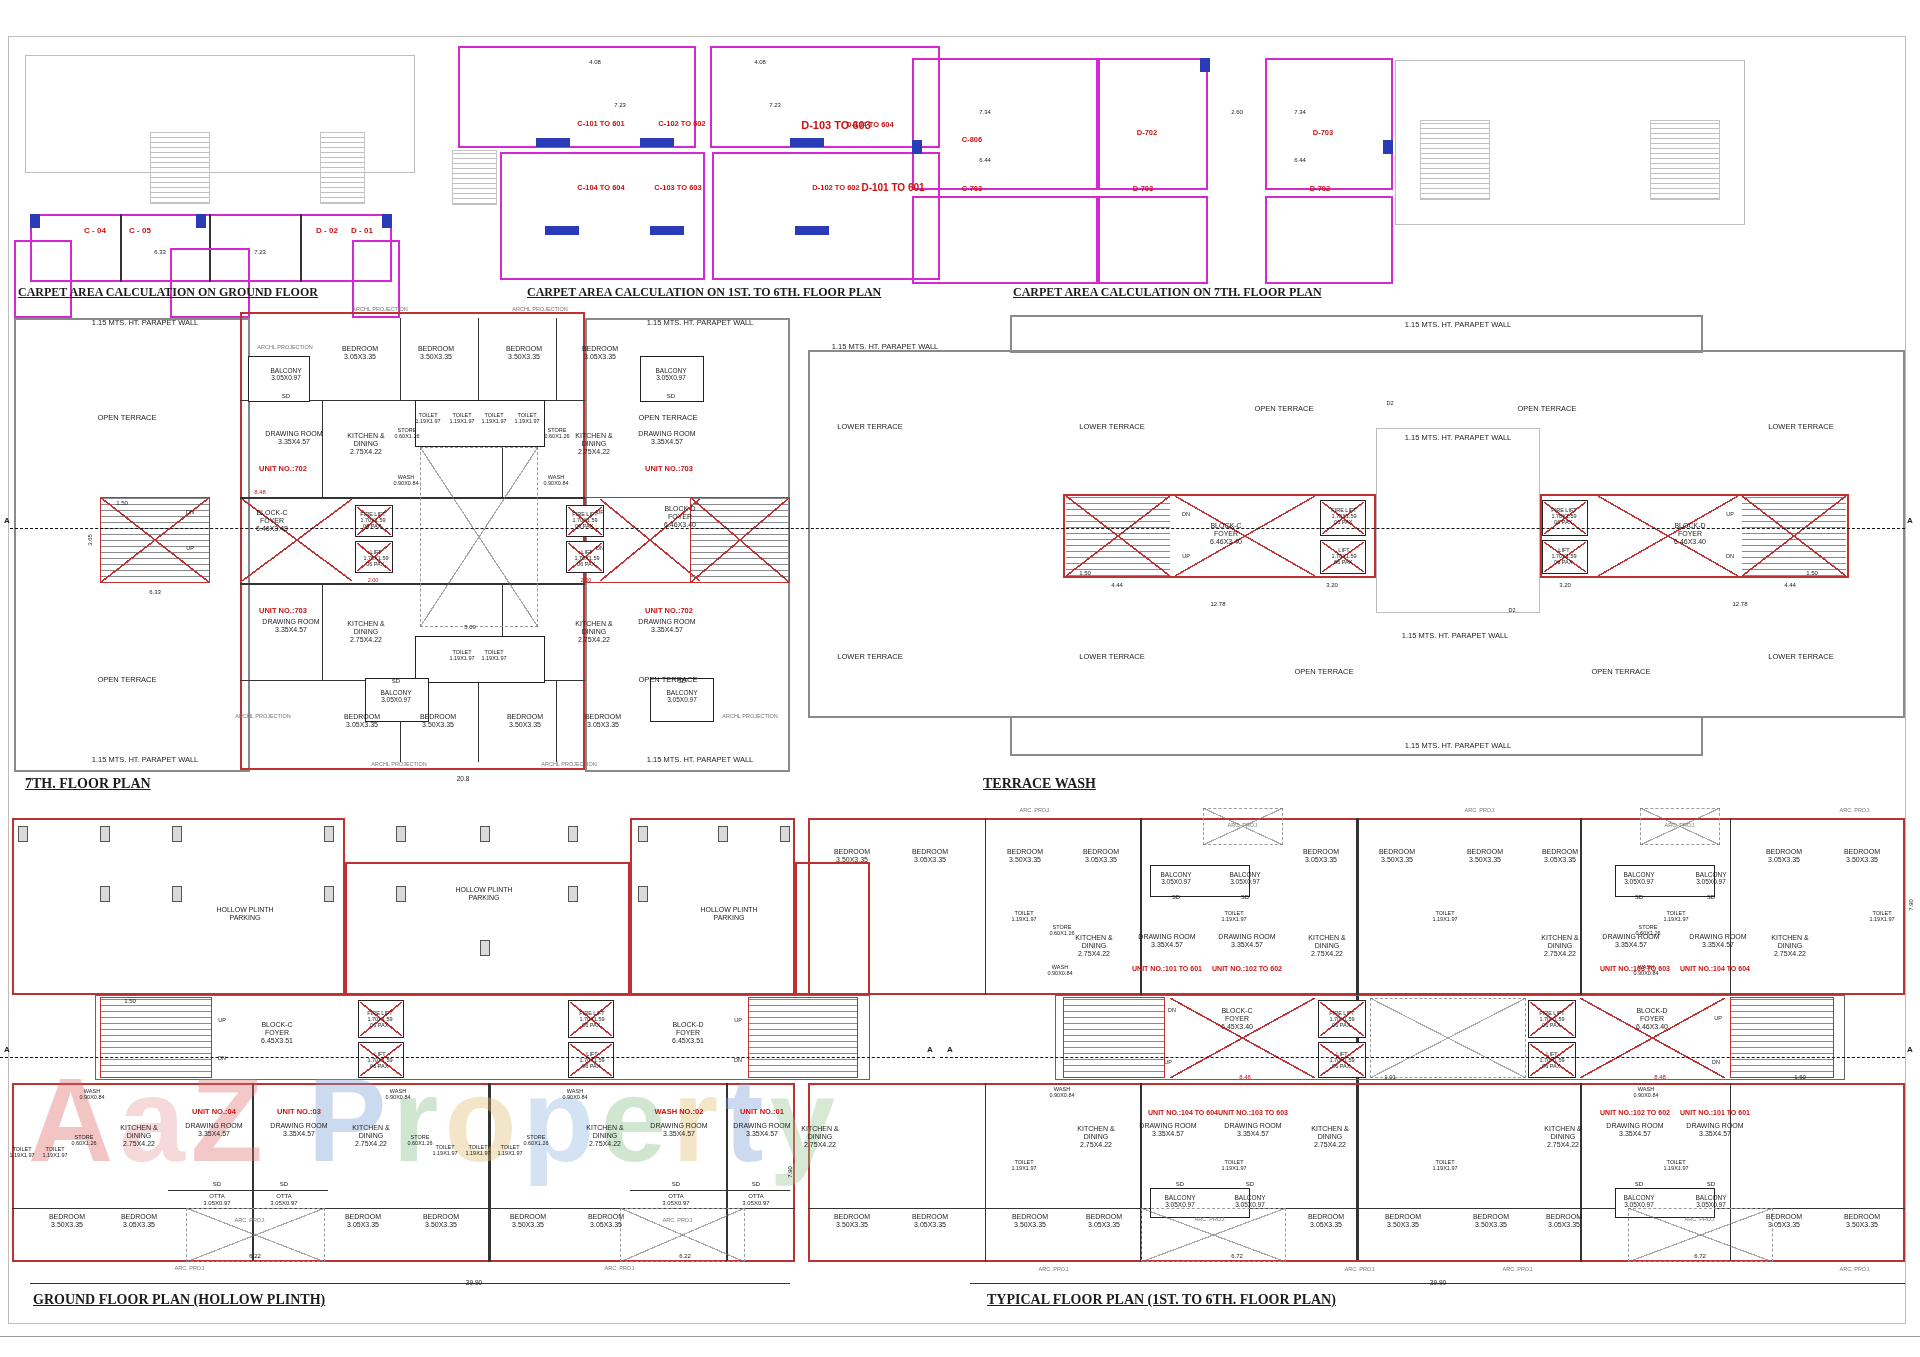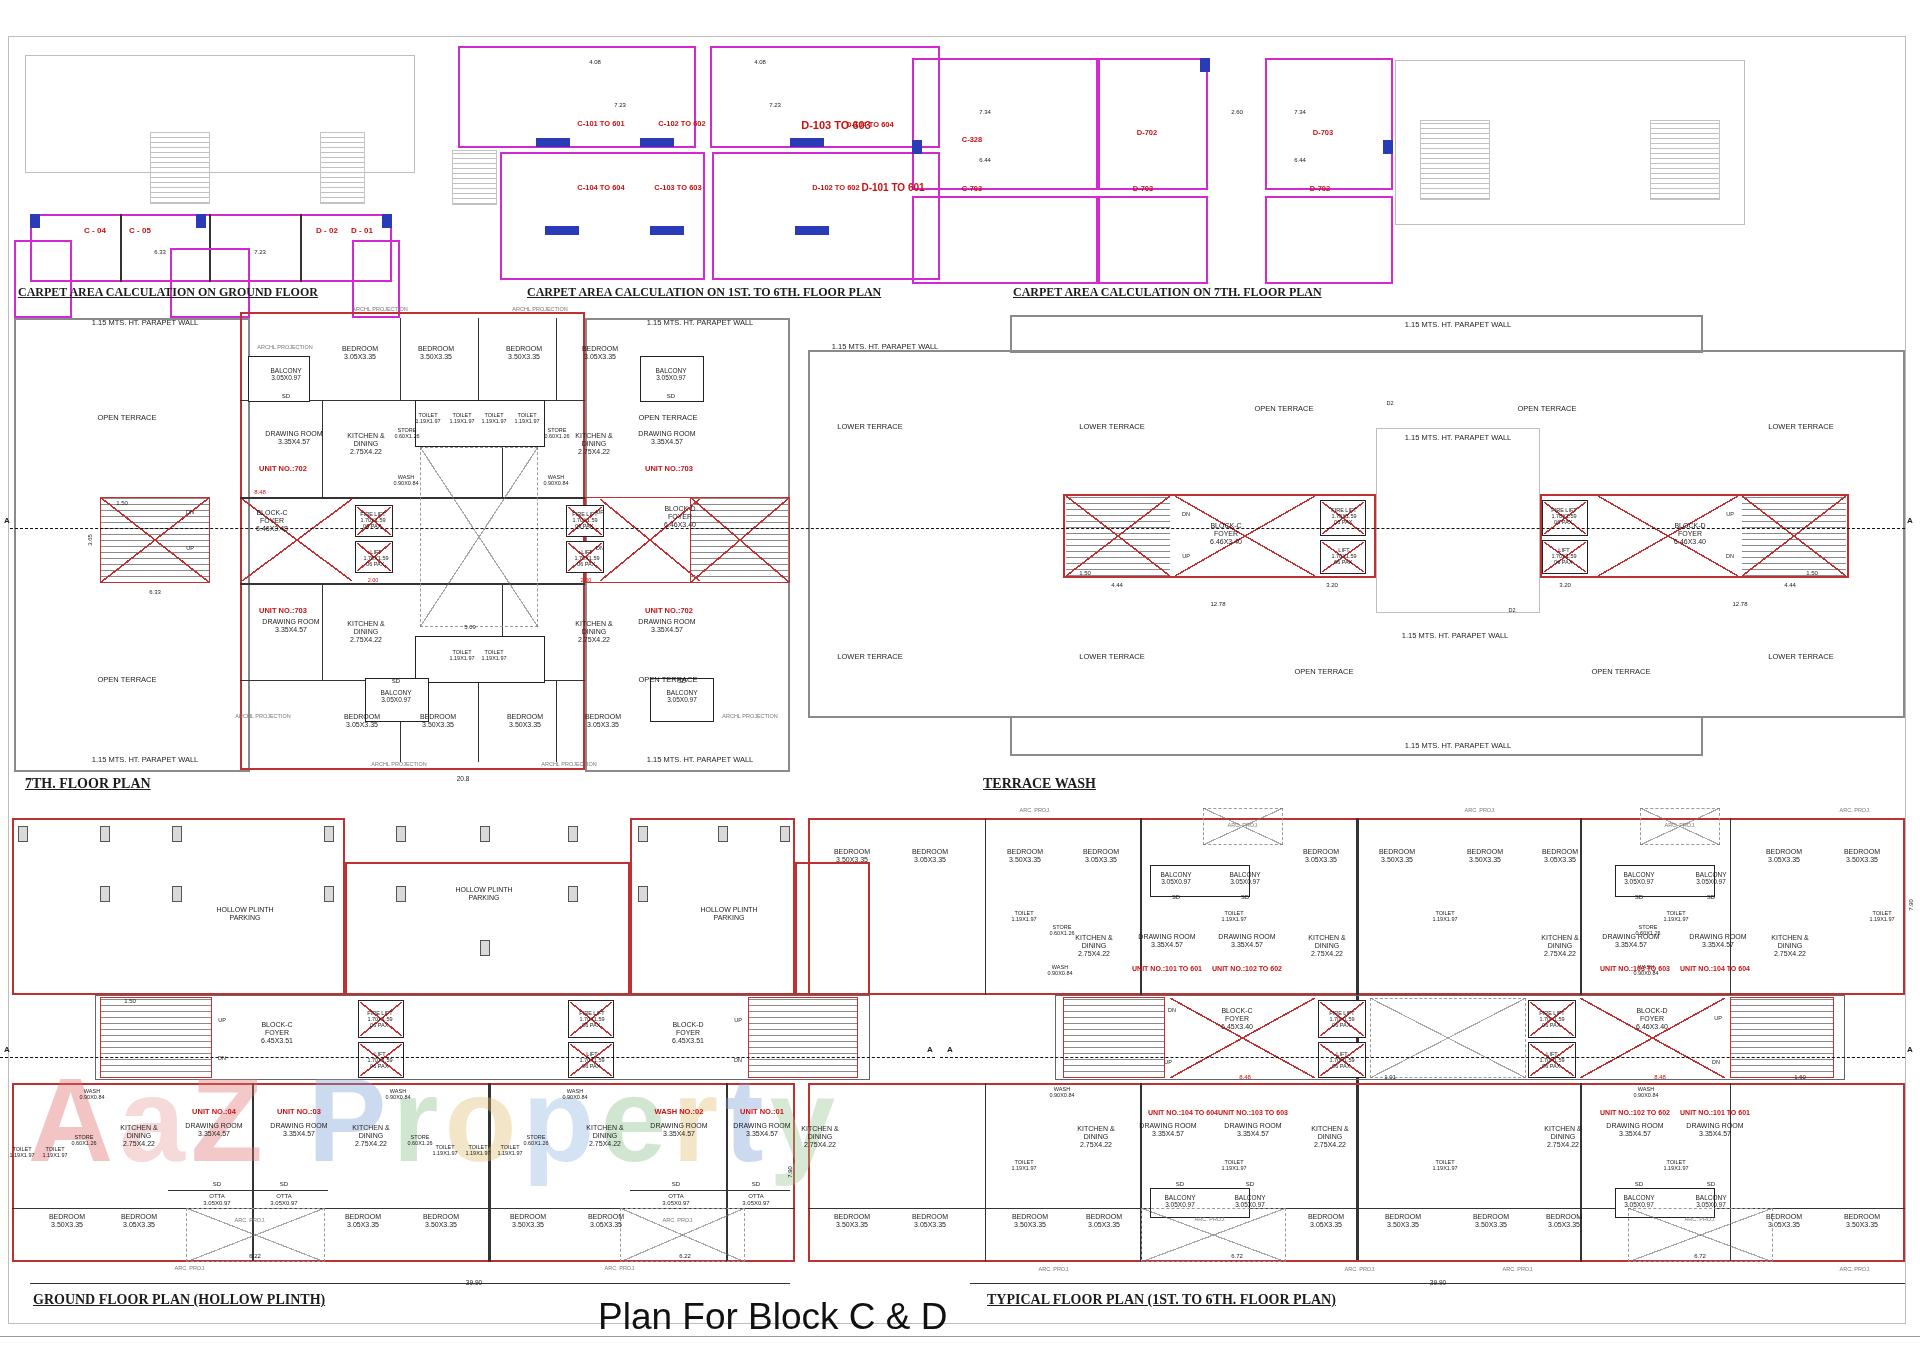--- a/index.html
+++ b/index.html
@@ -254,21 +254,21 @@
       <div class="lbl" style="left: 836px; top: 125px; font-size: 11px; color: rgb(204, 17, 17); font-weight: bold; transform: translate(-50%, -50%);">D-103 TO 603</div>
       <div class="lbl" style="left: 870px; top: 125px; font-size: 7.5px; color: rgb(204, 17, 17); font-weight: bold; transform: translate(-50%, -50%);">D-104 TO 604</div>
       <div class="lbl" style="left: 601px; top: 188px; font-size: 7.5px; color: rgb(204, 17, 17); font-weight: bold; transform: translate(-50%, -50%);">C-104 TO 604</div>
       <div class="lbl" style="left: 678px; top: 188px; font-size: 7.5px; color: rgb(204, 17, 17); font-weight: bold; transform: translate(-50%, -50%);">C-103 TO 603</div>
       <div class="lbl" style="left: 836px; top: 188px; font-size: 7.5px; color: rgb(204, 17, 17); font-weight: bold; transform: translate(-50%, -50%);">D-102 TO 602</div>
       <div class="lbl" style="left: 893px; top: 188px; font-size: 10px; color: rgb(204, 17, 17); font-weight: bold; transform: translate(-50%, -50%);">D-101 TO 601</div>
       <div class="lbl" style="left: 595px; top: 62px; font-size: 6px; transform: translate(-50%, -50%);">4.08</div>
       <div class="lbl" style="left: 760px; top: 62px; font-size: 6px; transform: translate(-50%, -50%);">4.08</div>
       <div class="lbl" style="left: 620px; top: 105px; font-size: 6px; transform: translate(-50%, -50%);">7.23</div>
       <div class="lbl" style="left: 775px; top: 105px; font-size: 6px; transform: translate(-50%, -50%);">7.23</div>
-      <div class="lbl" style="left: 972px; top: 140px; font-size: 7.5px; color: rgb(204, 17, 17); font-weight: bold; transform: translate(-50%, -50%);">C-328</div>
+      <div class="lbl" style="left: 972px; top: 140px; font-size: 7.5px; color: rgb(204, 17, 17); font-weight: bold; transform: translate(-50%, -50%);">C-806</div>
       <div class="lbl" style="left: 1147px; top: 133px; font-size: 7.5px; color: rgb(204, 17, 17); font-weight: bold; transform: translate(-50%, -50%);">D-702</div>
       <div class="lbl" style="left: 1323px; top: 133px; font-size: 7.5px; color: rgb(204, 17, 17); font-weight: bold; transform: translate(-50%, -50%);">D-703</div>
       <div class="lbl" style="left: 972px; top: 189px; font-size: 7.5px; color: rgb(204, 17, 17); font-weight: bold; transform: translate(-50%, -50%);">C-703</div>
       <div class="lbl" style="left: 1143px; top: 189px; font-size: 7.5px; color: rgb(204, 17, 17); font-weight: bold; transform: translate(-50%, -50%);">D-703</div>
       <div class="lbl" style="left: 1320px; top: 189px; font-size: 7.5px; color: rgb(204, 17, 17); font-weight: bold; transform: translate(-50%, -50%);">D-702</div>
       <div class="lbl" style="left: 985px; top: 112px; font-size: 6px; transform: translate(-50%, -50%);">7.34</div>
       <div class="lbl" style="left: 1300px; top: 112px; font-size: 6px; transform: translate(-50%, -50%);">7.34</div>
       <div class="lbl" style="left: 985px; top: 160px; font-size: 6px; transform: translate(-50%, -50%);">6.44</div>
       <div class="lbl" style="left: 1300px; top: 160px; font-size: 6px; transform: translate(-50%, -50%);">6.44</div>
       <div class="lbl" style="left: 1237px; top: 112px; font-size: 6px; transform: translate(-50%, -50%);">2.60</div>
@@ -724,14 +724,13 @@
       <div class="lbl" style="left: 1438px; top: 1283px; font-size: 6.5px; transform: translate(-50%, -50%);">39.90</div>
       <div class="lbl" style="left: 1911px; top: 905px; font-size: 6px; transform: translate(-50%, -50%) rotate(-90deg);">7.90</div>
       <div class="lbl" style="left: 7px; top: 521px; font-size: 8px; font-weight: bold; transform: translate(-50%, -50%);">A</div>
       <div class="lbl" style="left: 1910px; top: 521px; font-size: 8px; font-weight: bold; transform: translate(-50%, -50%);">A</div>
       <div class="lbl" style="left: 7px; top: 1050px; font-size: 8px; font-weight: bold; transform: translate(-50%, -50%);">A</div>
       <div class="lbl" style="left: 930px; top: 1050px; font-size: 8px; font-weight: bold; transform: translate(-50%, -50%);">A</div>
       <div class="lbl" style="left: 950px; top: 1050px; font-size: 8px; font-weight: bold; transform: translate(-50%, -50%);">A</div>
       <div class="lbl" style="left: 1910px; top: 1050px; font-size: 8px; font-weight: bold; transform: translate(-50%, -50%);">A</div>
     </div>
   <div id="bottom-rule"></div>
-  <h1 id="main-title" style="margin:0;">Plan For Block C &amp; D</h1>
 </div>
 
 </body></html>

